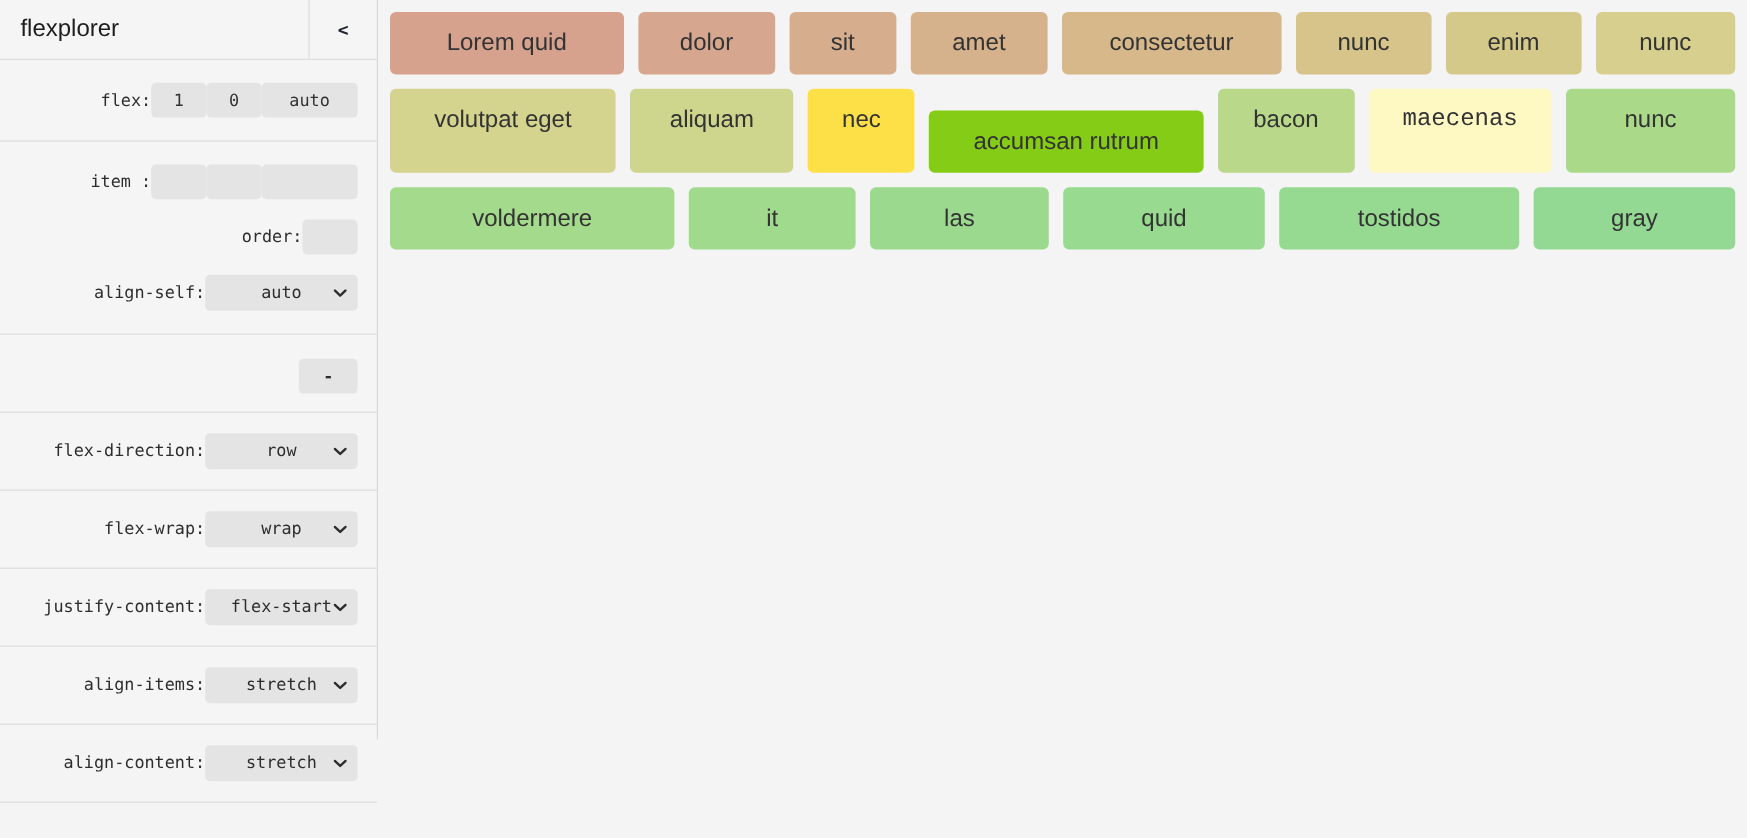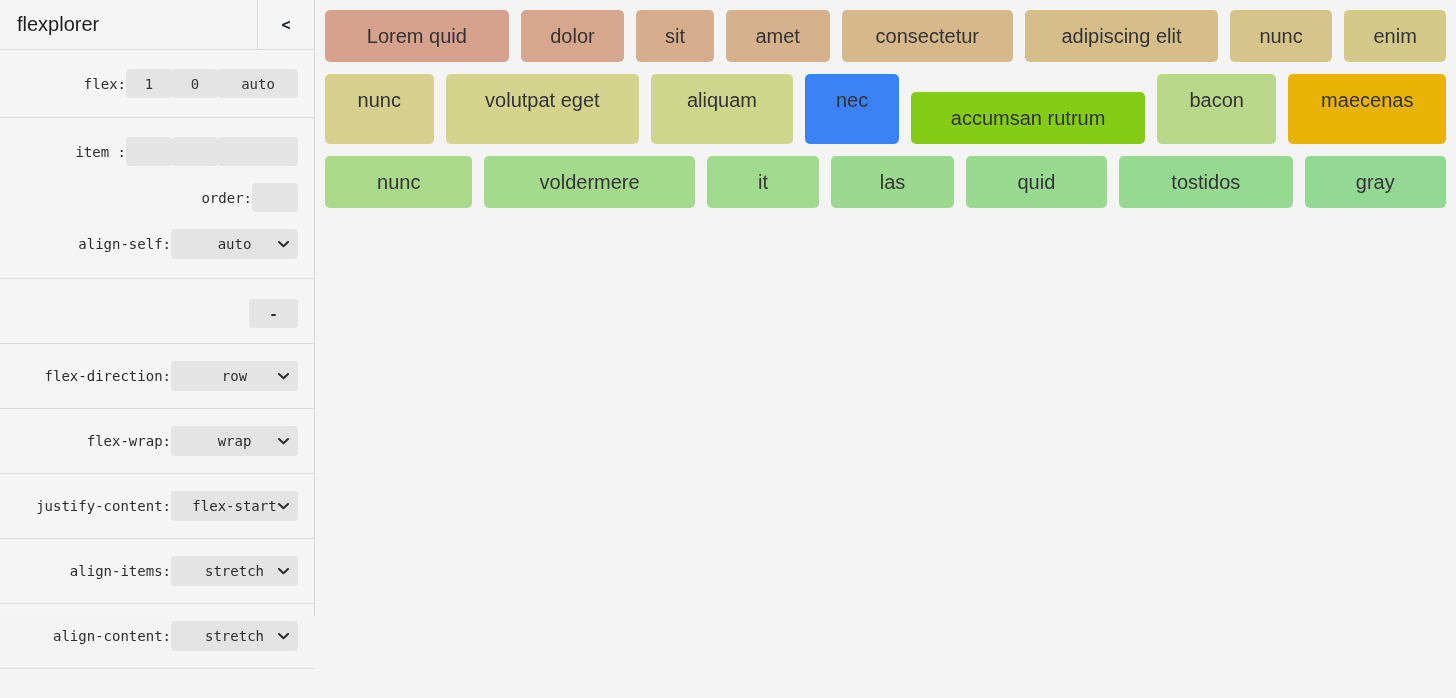--- a/index.html
+++ b/index.html
@@ -191,30 +191,29 @@
 
   </aside>
 
   <div class="playground-wrap">
     <main class="playground">
         <div class="flex-item" style="background: rgb(214, 162, 142); flex: 1 0 178px;">Lorem quid</div>
         <div class="flex-item" style="background: rgb(214, 167, 142); flex: 1 0 98px;">dolor</div>
         <div class="flex-item" style="background: rgb(214, 173, 141); flex: 1 0 72px;">sit</div>
         <div class="flex-item" style="background: rgb(214, 178, 140); flex: 1 0 98px;">amet</div>
         <div class="flex-item" style="background: rgb(214, 184, 139); flex: 1 0 166px;">consectetur</div>
-        <div class="flex-item" style="background: rgb(214, 190, 139); flex: 1 0 187px;">adipiscing elit</div>
         <div class="flex-item" style="background: rgb(214, 196, 138); flex: 1 0 97px;">nunc</div>
         <div class="flex-item" style="background: rgb(213, 201, 138); flex: 1 0 96px;">enim</div>
         <div class="flex-item" style="background: rgb(214, 207, 141); flex: 1 0 100px;">nunc</div>
         <div class="flex-item" style="background: rgb(212, 212, 143); flex: 1 0 185px;">volutpat eget</div>
         <div class="flex-item" style="background: rgb(205, 214, 140); flex: 1 0 133px;">aliquam</div>
-        <div class="flex-item" style="background: #3b82f6; flex: 1 0 86px;">nec</div>
+        <div class="flex-item" style="background: #fde047; flex: 1 0 86px;">nec</div>
         <div class="flex-item" style="background: #84cc16; flex: 1 0 225px; margin-top: 24px;">accumsan rutrum</div>
         <div class="flex-item" style="background: rgb(185, 216, 138); flex: 1 0 111px;">bacon</div>
-        <div class="flex-item" style="background: #eab308; flex: 1 0 149px;">maecenas</div>
+        <div class="flex-item" style="background: #fef9c3; flex: 1 0 149px; font-family: Liberation Mono, monospace;">maecenas</div>
         <div class="flex-item" style="background: rgb(170, 217, 138); flex: 1 0 138px;">nunc</div>
         <div class="flex-item" style="background: rgb(164, 218, 140); flex: 1 0 201px;">voldermere</div>
         <div class="flex-item" style="background: rgb(159, 218, 141); flex: 1 0 103px;">it</div>
         <div class="flex-item" style="background: rgb(155, 218, 142); flex: 1 0 113px;">las</div>
         <div class="flex-item" style="background: rgb(152, 218, 144); flex: 1 0 132px;">quid</div>
         <div class="flex-item" style="background: rgb(150, 218, 146); flex: 1 0 164px;">tostidos</div>
         <div class="flex-item" style="background: rgb(147, 216, 147); flex: 1 0 132px;">gray</div>
       </main>
   </div>
 

